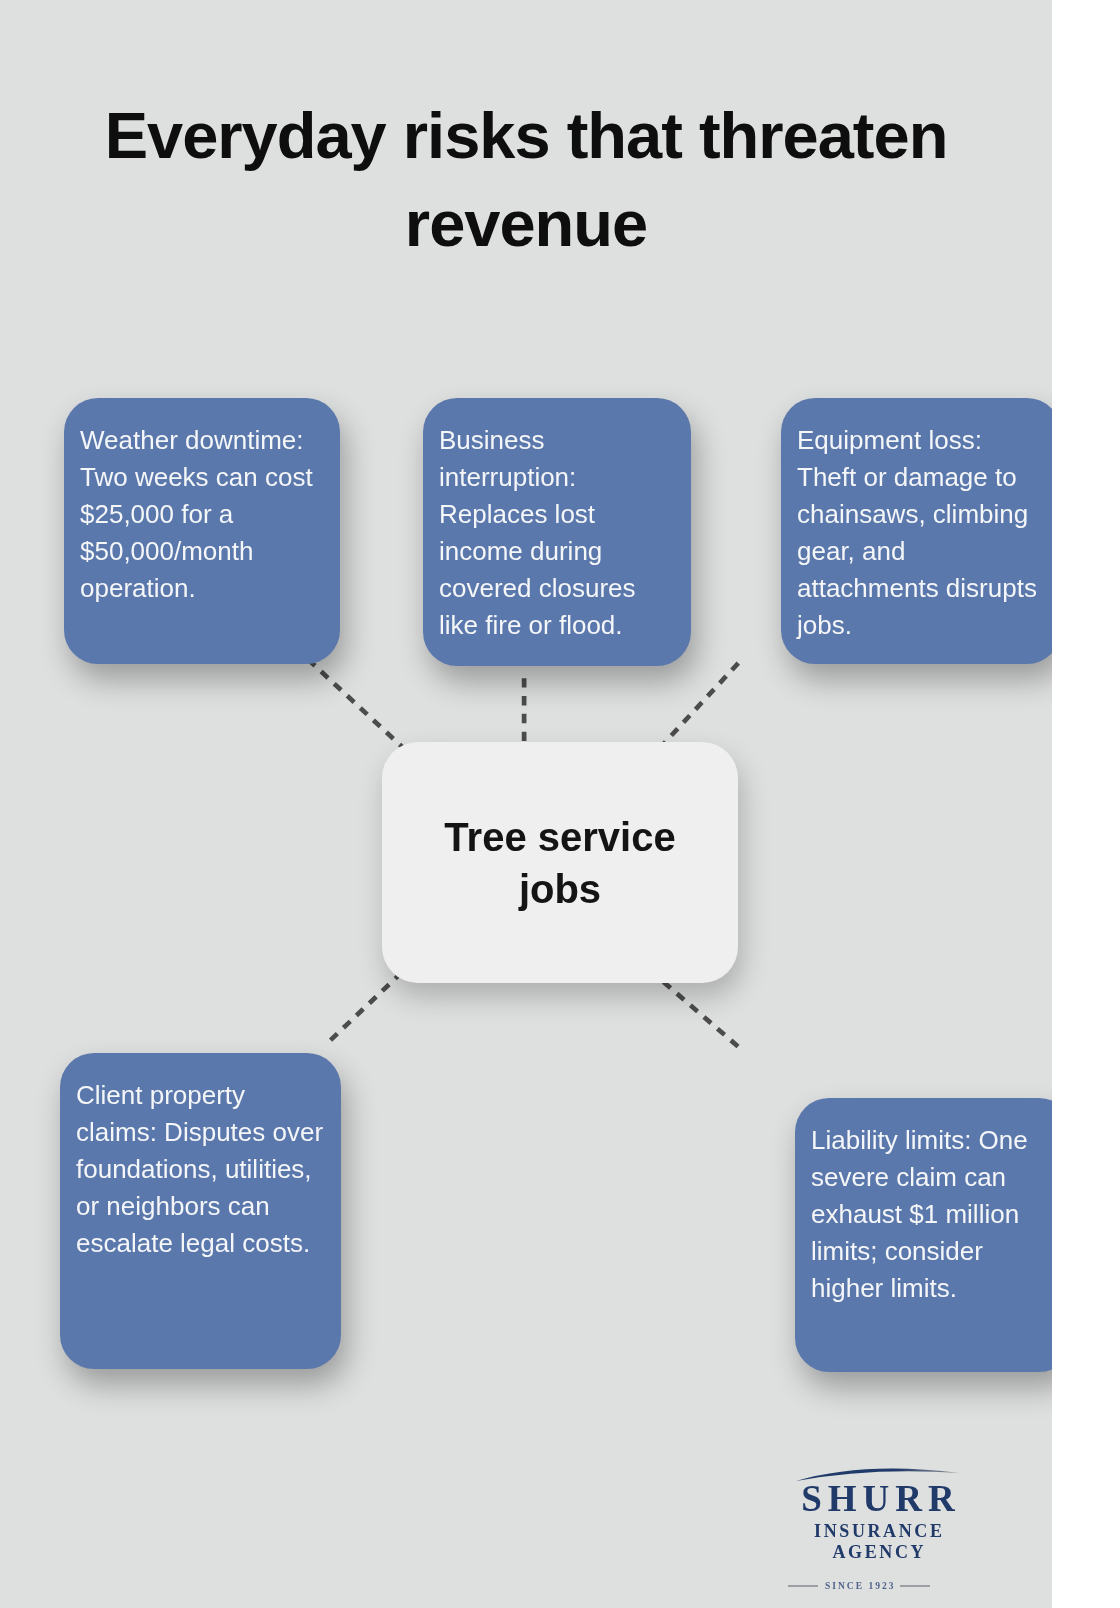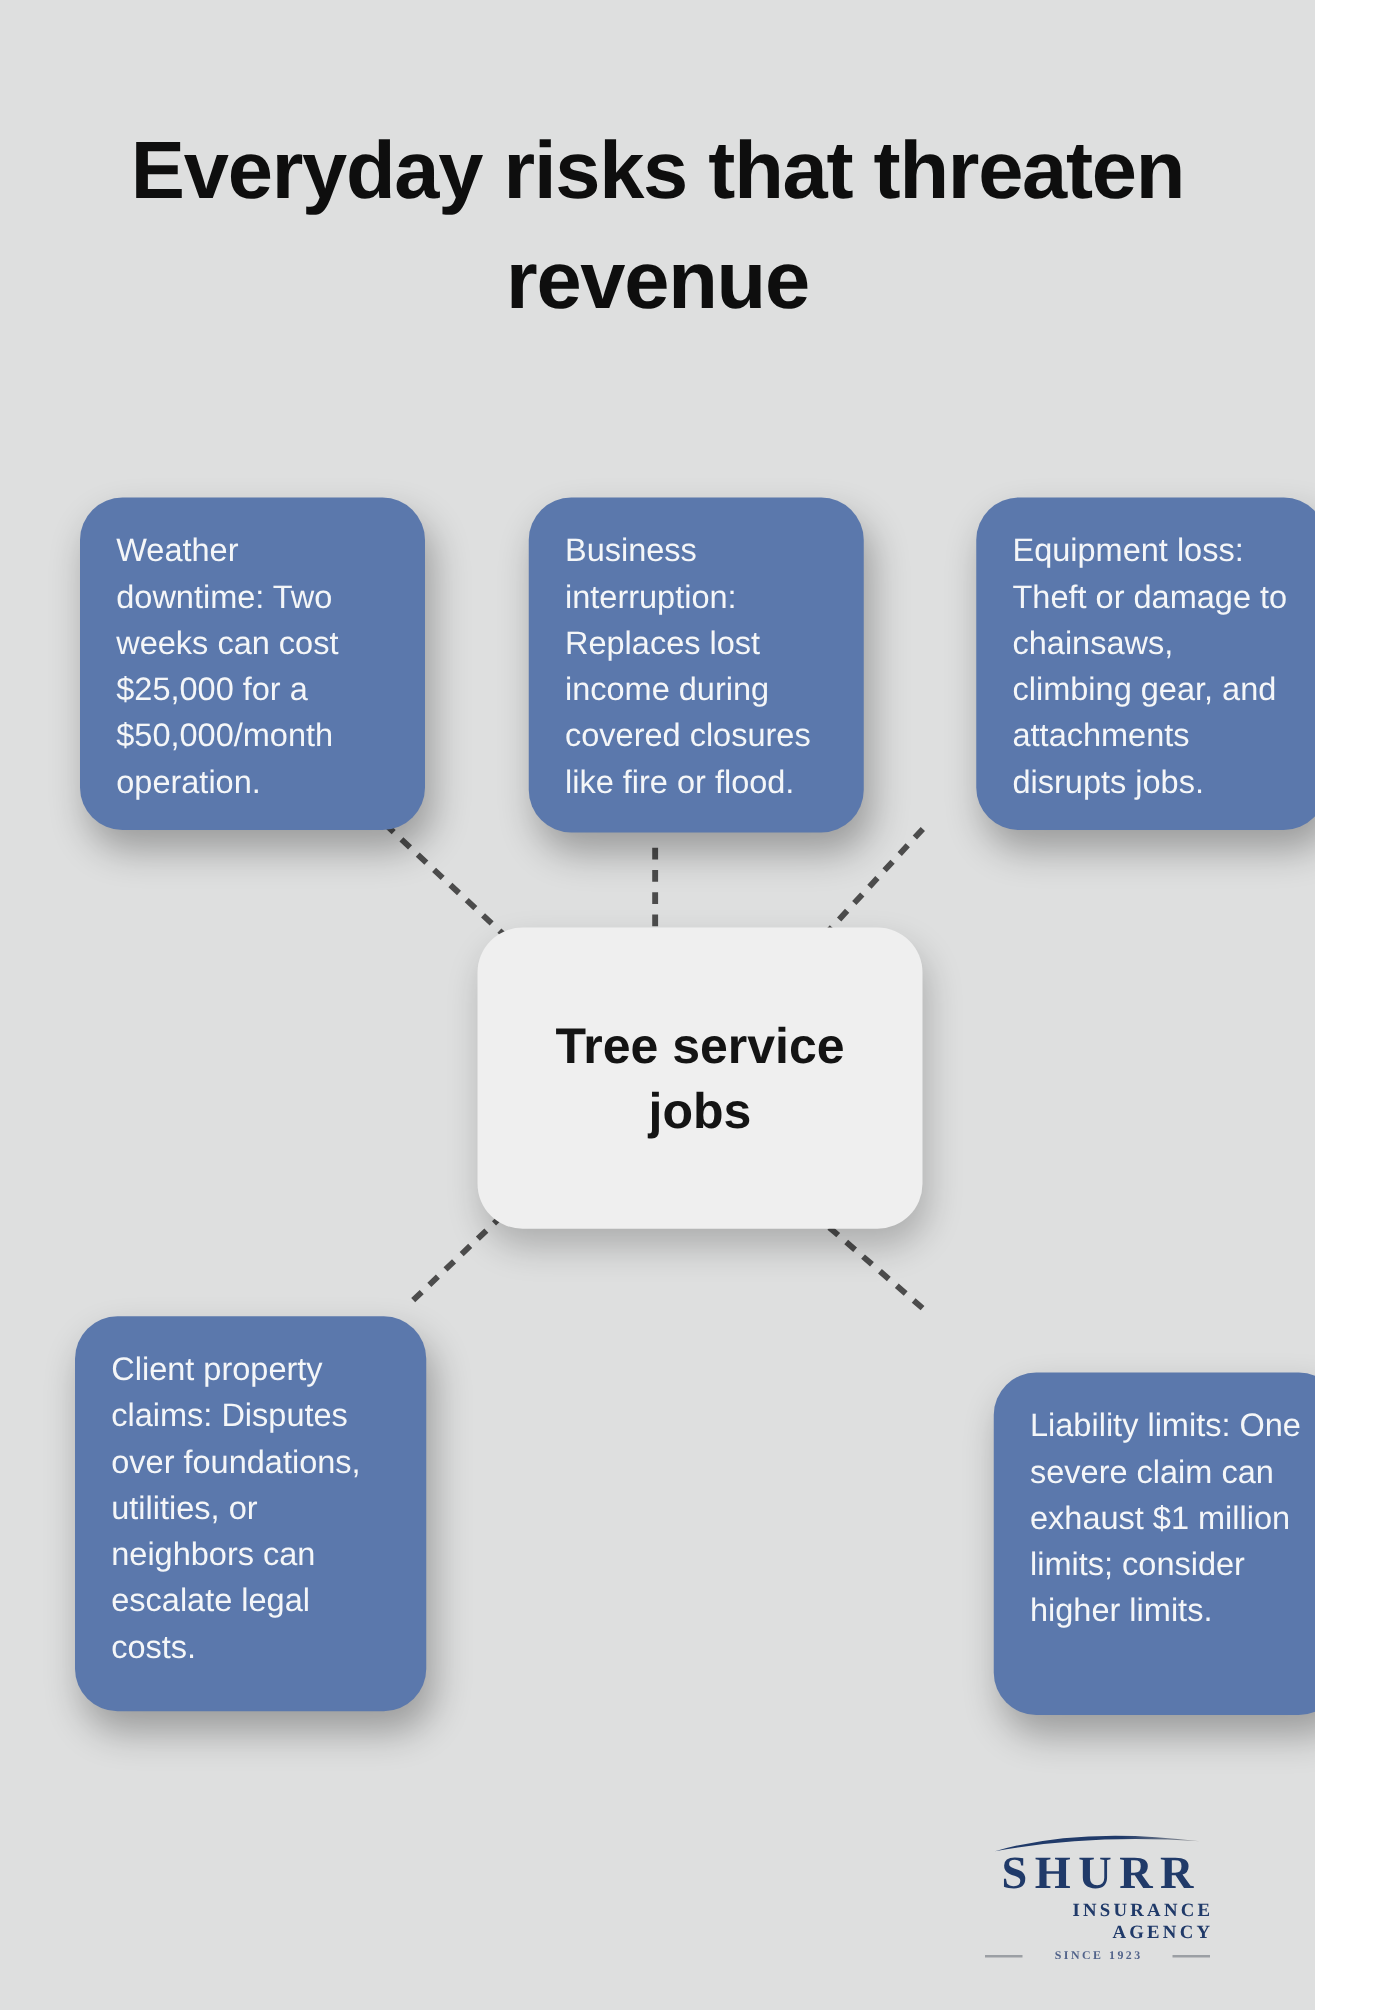--- a/index.html
+++ b/index.html
@@ -37,21 +37,21 @@
   .connectors line {
     stroke: var(--connector, #4c4c4c);
     stroke-width: 5;
     stroke-dasharray: 10 9;
   }
   .node {
     position: absolute;
     box-sizing: border-box;
     background: var(--node, #5b78ac);
     border-radius: 34px;
-    padding: 24px 29px;
+    padding: 24px 16px;
     color: var(--node-text, #f4f6f8);
     box-shadow: 6px 16px 30px rgba(0, 0, 0, 0.30);
   }
   .node p {
     margin: 0;
     font-size: 26px;
     line-height: 37px;
     font-weight: 400;
   }
   .node-weather    { left: 64px;  top: 398px;  width: 276px; height: 266px; }
@@ -96,33 +96,32 @@
   .logo-name {
     font-family: "Liberation Serif", serif;
     font-size: 37px;
     line-height: 38px;
     font-weight: 600;
     letter-spacing: 6px;
     margin-right: -6px; 
   }
   .logo-subtitle {
     font-family: "Liberation Serif", serif;
-    font-size: 15px;
+    font-size: 18px;
     letter-spacing: 2.6px;
     margin-right: -2.6px;
     margin-top: 3px;
     font-weight: 600;
-    text-align: right;
   }
   .logo-tagline-row {
     display: flex;
     align-items: center;
-    justify-content: space-between;
+    justify-content: flex-start;
     gap: 7px;
-    margin-top: 5px;
+    margin-top: 18px;
   }
   .logo-tagline-row .rule {
     display: inline-block;
     width: 30px;
     height: 1.5px;
     background: #9b9fa4;
   }
   .logo-tagline {
     font-family: "Liberation Serif", serif;
     font-size: 9.5px;

